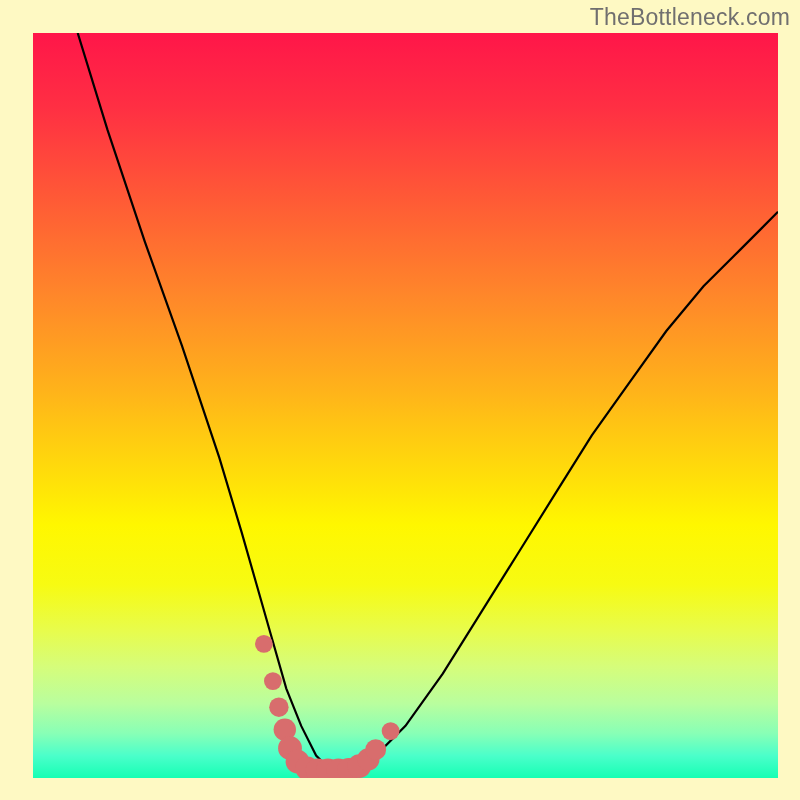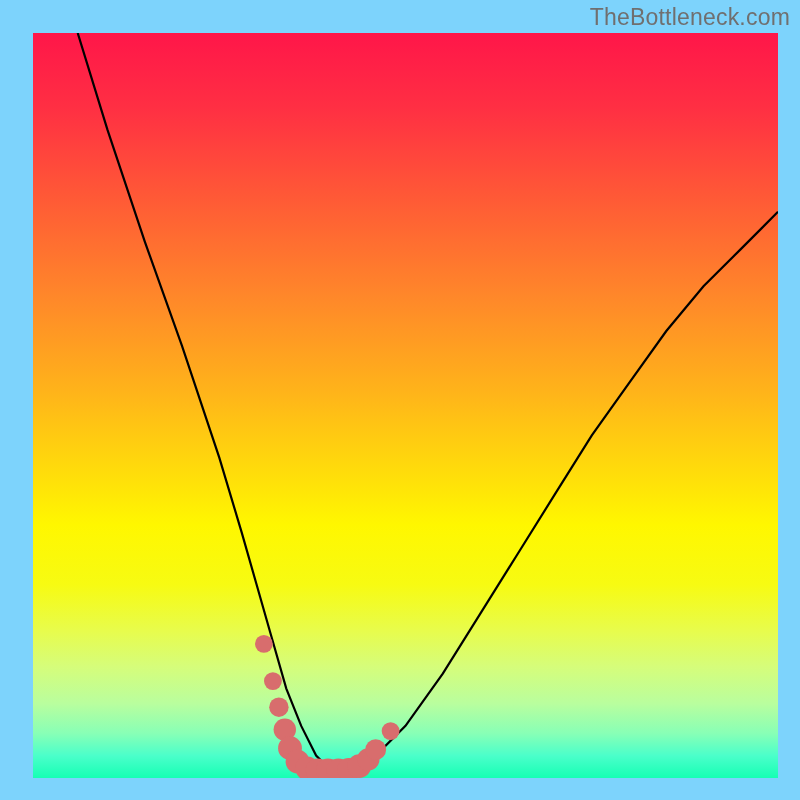--- a/index.html
+++ b/index.html
@@ -10,21 +10,21 @@
     background: #000;
     overflow: hidden;
     font-family: Arial, Helvetica, sans-serif;
   }
   .frame {
     position: absolute;
     left: 0;
     top: 0;
     width: 800px;
     height: 800px;
-    background: #7dd3fc;
+    background: #fef9c3;
   }
   .watermark {
     position: absolute;
     top: 4px;
     right: 10px;
     color: #706f6f;
     font-size: 23px;
     font-weight: 500;
     letter-spacing: 0.2px;
     z-index: 50;

